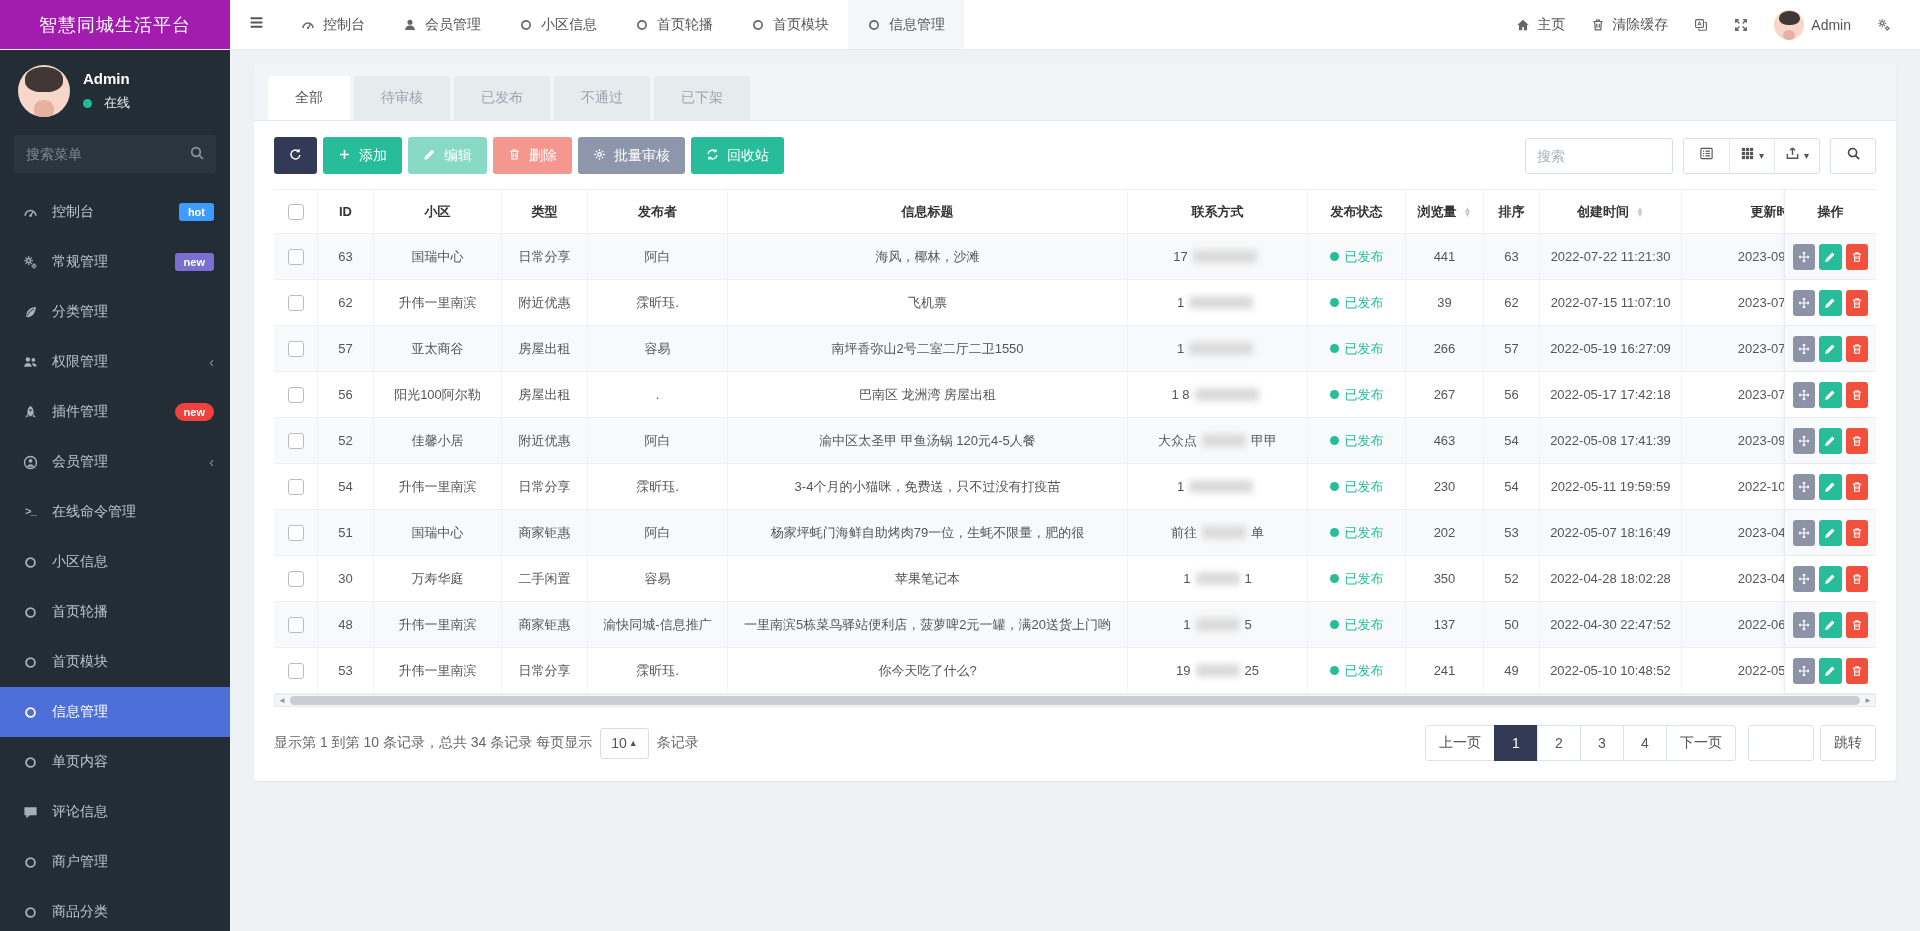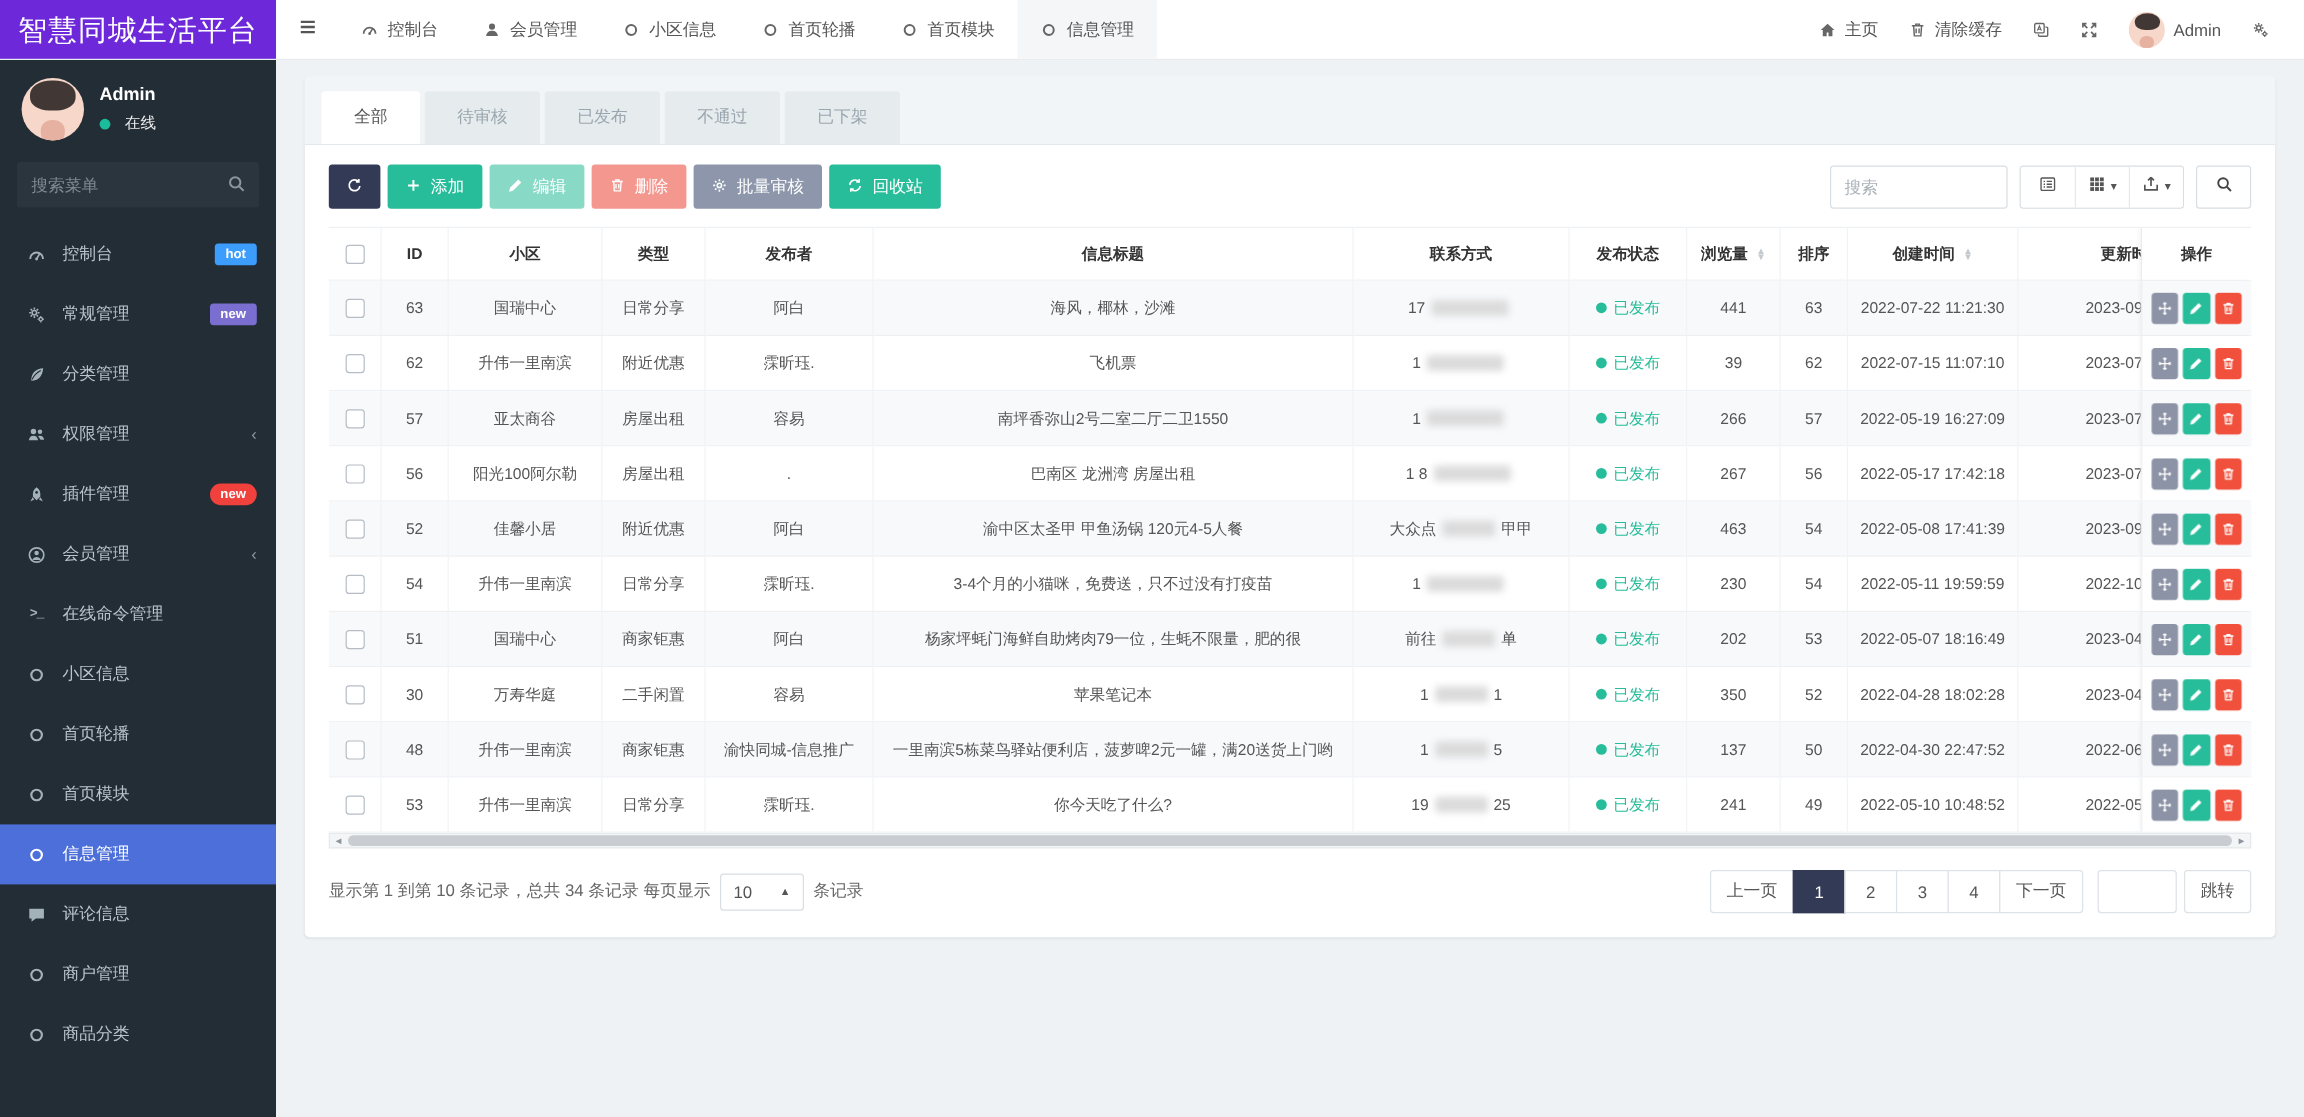--- a/index.html
+++ b/index.html
@@ -1,21 +1,21 @@
 <!DOCTYPE html>
 <html><head>
 <meta charset="utf-8">
 <style>
   * { margin:0; padding:0; box-sizing:border-box; }
   html,body { width:1920px; height:931px; overflow:hidden; font-family:"Liberation Sans","DejaVu Sans",sans-serif; background:#eef2f5; }
   .app { width:1920px; height:931px; display:flex; flex-direction:column; }
 
   
   .topbar { height:50px; background:#fff; display:flex; align-items:stretch; border-bottom:1px solid #e8ecef; flex:0 0 50px; }
-  .brand { width:230px; background:#6d28d9; color:#fff; display:flex; align-items:center; justify-content:center; font-size:24px; letter-spacing:1px; }
+  .brand { width:230px; background:#a21caf; color:#fff; display:flex; align-items:center; justify-content:center; font-size:18px; letter-spacing:1px; }
   .hamburger { width:52px; display:flex; align-items:center; justify-content:center; color:#555; cursor:pointer; }
   .topnav { display:flex; align-items:stretch; }
   .nav-item { display:flex; align-items:center; gap:8px; padding:0 19px; color:#555; font-size:14px; cursor:pointer; }
   .nav-item.active { background:#f4f6f7; }
   .nav-item .icon, .tn-link .icon { display:flex; align-items:center; color:#666; }
   .nav-item svg, .tn-link svg { width:14px; height:14px; }
   .topnav-right { margin-left:auto; display:flex; align-items:center; padding-right:16px; }
   .tn-link { display:flex; align-items:center; gap:7px; padding:4px 13px; color:#555; font-size:14px; cursor:pointer; height:100%; }
   .avatar { border-radius:50%; background:#f6d7ca; position:relative; overflow:hidden; flex:0 0 auto; }
   .avatar::before { content:""; position:absolute; top:4%; left:14%; right:14%; height:48%; border-radius:48% 48% 42% 42%; background:#413734; }
@@ -96,21 +96,21 @@
   .mask { display:inline-block; width:64px; height:13px; border-radius:2px; background:#dbdbdb; filter:blur(3px); margin:0 5px; }
   .mask.short { width:44px; }
 
   
   .hscroll { height:13px; background:#f3f5f6; border:1px solid #e7eaec; display:flex; align-items:center; }
   .hs-arrow { width:14px; text-align:center; color:#8d969e; font-size:8px; line-height:11px; cursor:pointer; }
   .hs-thumb { flex:1; height:9px; background:#c9cdd2; border-radius:5px; margin:0 1px; cursor:pointer; }
 
   
   .pg-row { display:flex; align-items:center; margin-top:18px; font-size:14px; color:#666; }
-  .pp-select { display:inline-flex; align-items:center; gap:23px; border:1px solid #d8dee3; border-radius:3px; height:31px; padding:0 10px; margin:0 8px; color:#555; cursor:pointer; background:#fff; }
+  .pp-select { display:inline-flex; align-items:center; gap:2px; border:1px solid #d8dee3; border-radius:3px; height:31px; padding:0 10px; margin:0 8px; color:#555; cursor:pointer; background:#fff; }
   .pp-select .caret-up { font-size:9px; color:#555; }
   .pager { margin-left:auto; display:flex; align-items:center; }
   .pbtn { min-width:44px; height:36px; padding:0 13px; display:flex; align-items:center; justify-content:center; border:1px solid #dde2e6; background:#fff; color:#555; margin-left:-1px; font-size:14px; cursor:pointer; }
   .pbtn:first-child { border-radius:3px 0 0 3px; margin-left:0; }
   .pbtn.last { border-radius:0 3px 3px 0; }
   .pbtn.active { background:#323a56; color:#fff; border-color:#323a56; }
   .jump-input { width:66px; height:36px; border:1px solid #dde2e6; border-radius:3px; margin-left:12px; outline:none; padding:0 8px; font-size:14px; }
   .jump-btn { height:36px; padding:0 13px; border:1px solid #dde2e6; border-radius:3px; background:#fff; color:#555; margin-left:6px; font-size:14px; cursor:pointer; }
 </style>
 </head>
@@ -348,20 +348,28 @@
           <li class="menu-item active">
             <span class="m-icon">
               <svg viewBox="0 0 16 16" width="13" height="13">
                 <circle cx="8" cy="8" r="4.7" fill="none" stroke="currentColor" stroke-width="1.9"></circle>
               </svg>
             </span>
             <span>信息管理</span>
           </li>
           <li class="menu-item">
             <span class="m-icon">
+              <svg viewBox="0 0 16 16" width="13" height="13">
+                <circle cx="8" cy="8" r="4.7" fill="none" stroke="currentColor" stroke-width="1.9"></circle>
+              </svg>
+            </span>
+            <span>单页内容</span>
+          </li>
+          <li class="menu-item">
+            <span class="m-icon">
               <svg viewBox="0 0 16 16" width="14" height="14" fill="currentColor">
                 <path d="M1.5 2.4h13V11H7.4l-3.9 3v-3H1.5z"></path>
               </svg>
             </span>
             <span>评论信息</span>
           </li>
           <li class="menu-item">
             <span class="m-icon">
               <svg viewBox="0 0 16 16" width="13" height="13">
                 <circle cx="8" cy="8" r="4.7" fill="none" stroke="currentColor" stroke-width="1.9"></circle>

